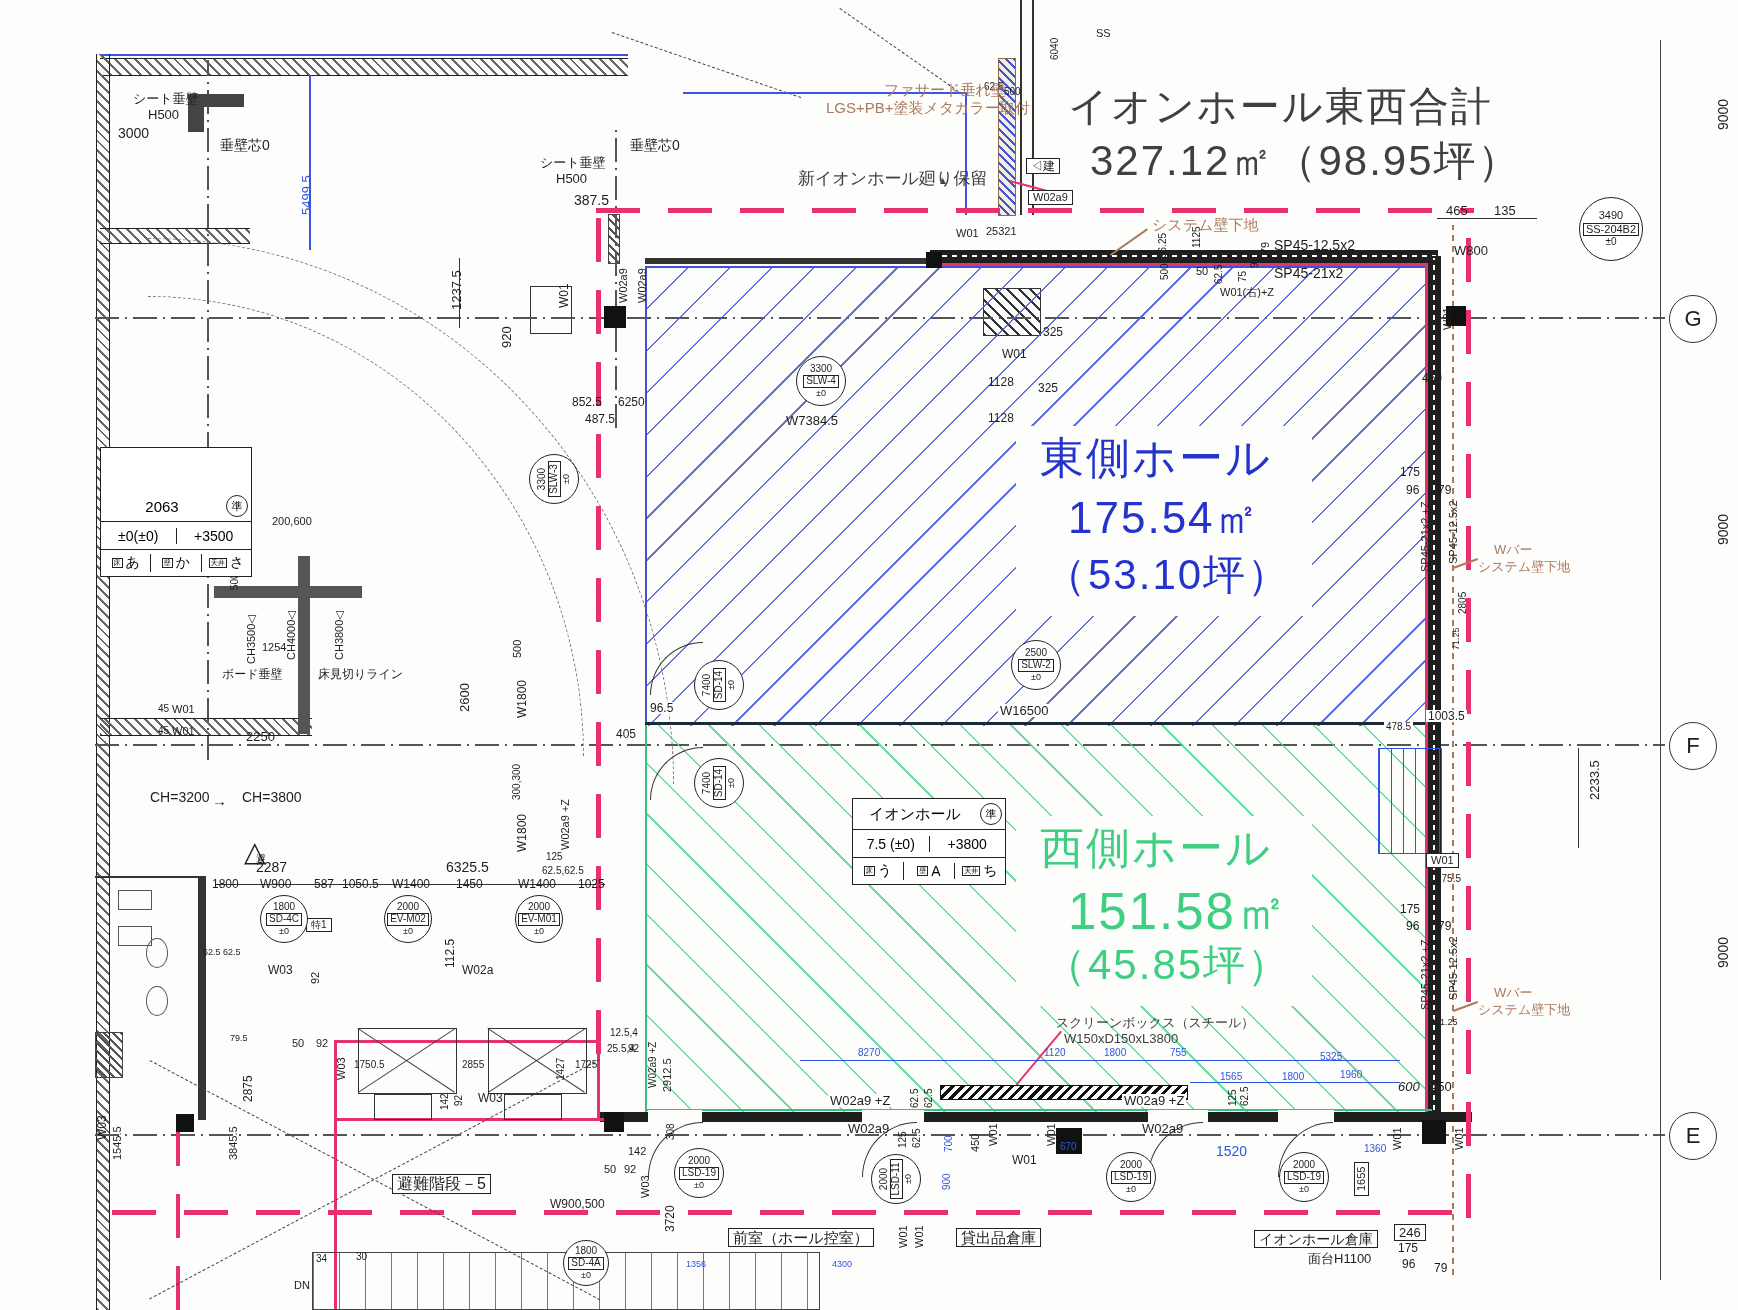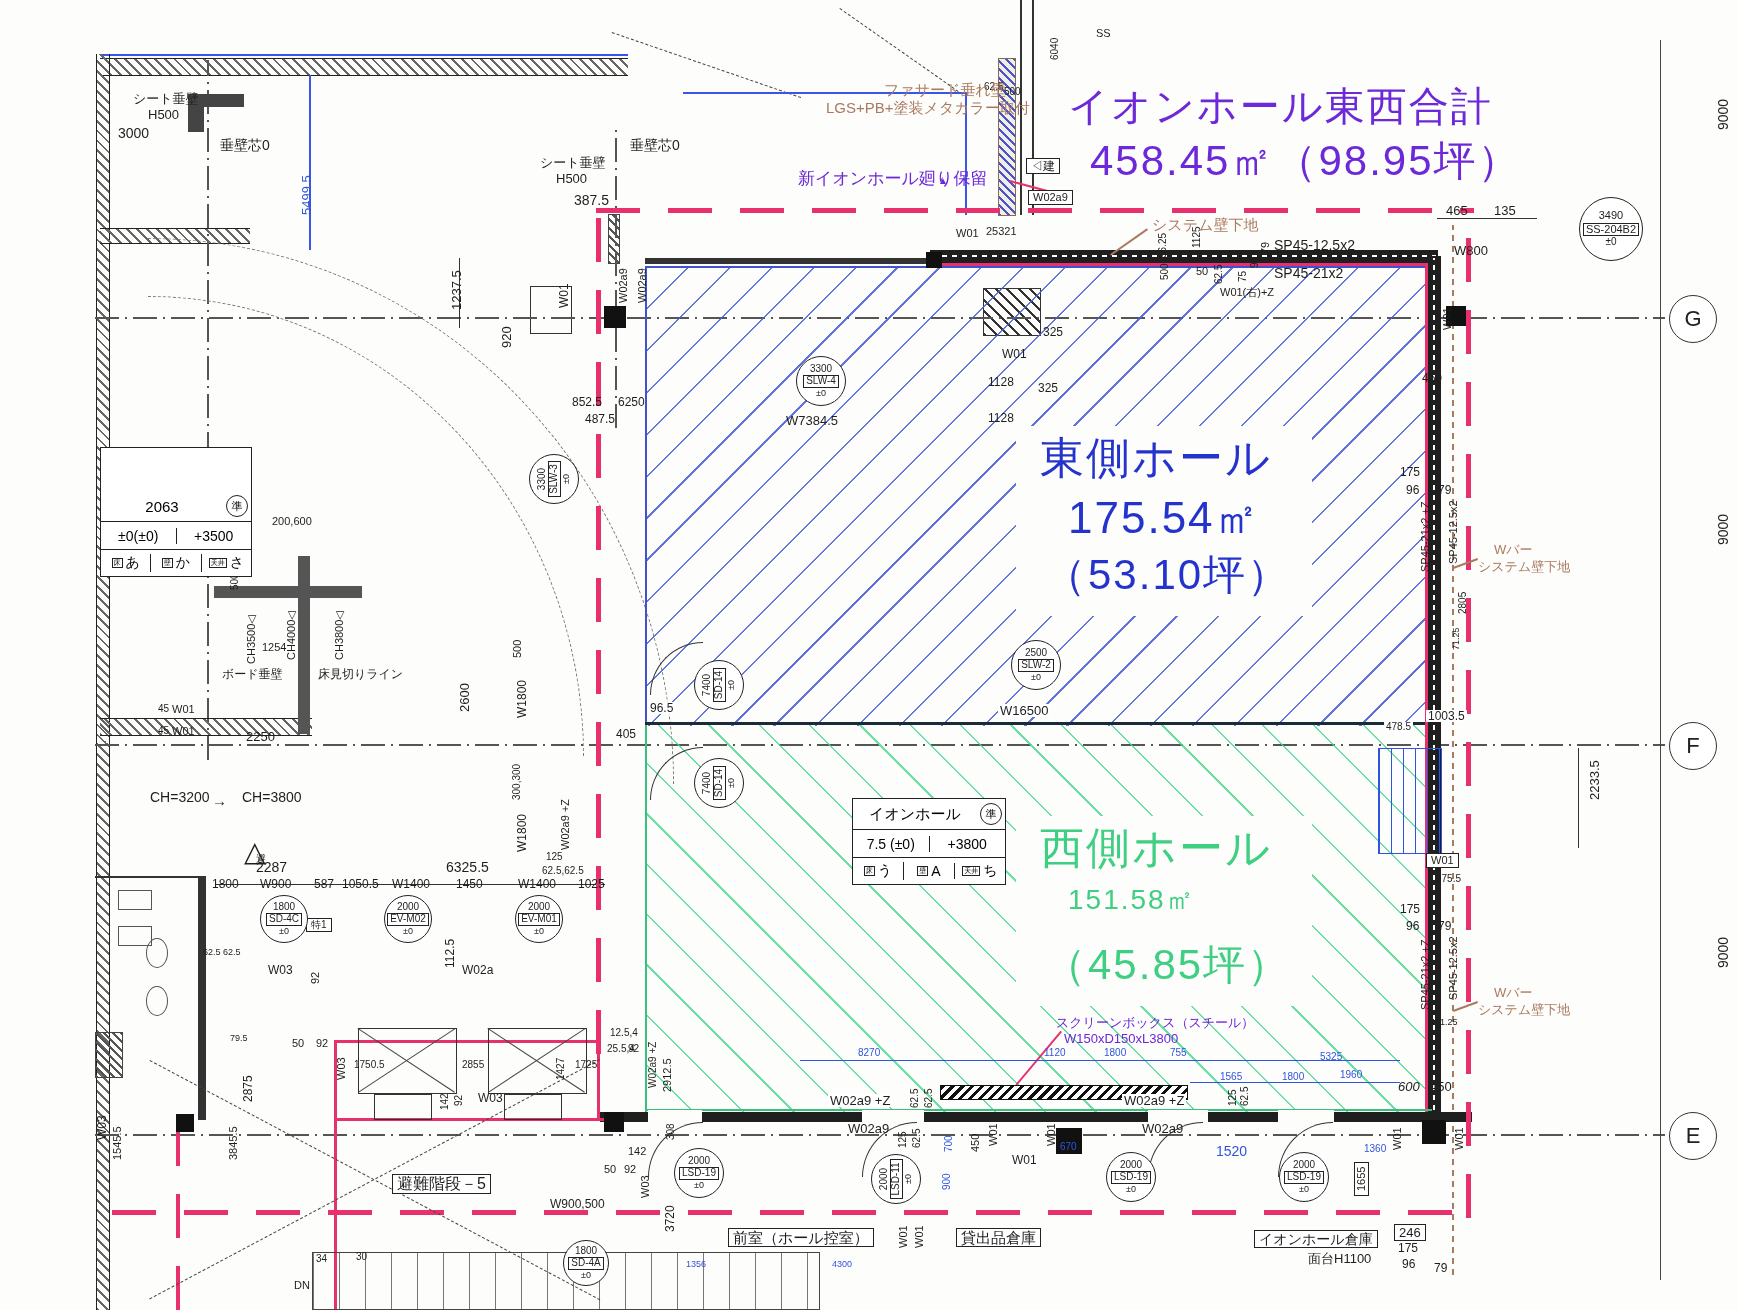--- a/index.html
+++ b/index.html
@@ -1,19 +1,19 @@
 <!DOCTYPE html>
 <html><head>
 <meta charset="utf-8">
 <style>
   html,body{margin:0;padding:0;background:#fff;}
   #plan{position:relative;width:1738px;height:1310px;background:#fdfdfb;overflow:hidden;
         font-family:"Liberation Sans",sans-serif;}
   .lbl{position:absolute;color:#1e1e1e;white-space:nowrap;line-height:1;transform-origin:left top;}
-  .c-k{color:#1e1e1e}.c-b{color:#2f55e0}.c-m{color:#6d28d9}.c-br{color:#aa7a5e}
+  .c-k{color:#1e1e1e}.c-b{color:#2f55e0}.c-m{color:#404040}.c-br{color:#aa7a5e}
   .c-bl{color:#2433cc}.c-gr{color:#3ecf82}
   .box{border:1px solid #222;background:#fff;padding:1px 4px;}
   .bg{background:#fff;padding:0 2px;}
   .abs{position:absolute;}
   .hatchwall{background:repeating-linear-gradient(45deg,#666 0 2px,transparent 2px 7px);
              border-top:1.5px solid #222;border-bottom:1.5px solid #222;}
   .vhatchwall{background:repeating-linear-gradient(45deg,#666 0 2px,transparent 2px 7px);
              border-left:1.5px solid #222;border-right:1.5px solid #222;}
   .dashdot-h{height:1.6px;background:repeating-linear-gradient(90deg,#555 0 24px,transparent 24px 30px,#555 30px 32px,transparent 32px 38px);}
   .dashdot-v{width:1.6px;background:repeating-linear-gradient(0deg,#555 0 24px,transparent 24px 30px,#555 30px 32px,transparent 32px 38px);}
@@ -162,28 +162,28 @@
   <div class="col" style="left:1446px;top:306px;width:20px;height:20px;"></div>
   <div class="col" style="left:604px;top:1112px;width:20px;height:20px;"></div>
   <div class="col" style="left:1056px;top:1128px;width:26px;height:26px;"></div>
   <div class="col" style="left:1422px;top:1120px;width:24px;height:24px;"></div>
   <div class="col" style="left:176px;top:1114px;width:18px;height:18px;"></div>
 
   <div class="abs" style="left:1016px;top:426px;width:296px;height:190px;background:#fdfdfb;"></div>
   <div class="abs" style="left:1016px;top:816px;width:296px;height:190px;background:#fdfdfb;"></div>
 
   <div class="big c-m" style="left:1068px;top:86px;font-size:40px;">イオンホール東西合計</div>
-  <div class="big c-m" style="left:1090px;top:140px;font-size:42px;">458.45㎡（98.95坪）</div>
+  <div class="big c-m" style="left:1090px;top:140px;font-size:42px;">327.12㎡（98.95坪）</div>
 
   <div class="big c-bl" style="left:1040px;top:436px;font-size:44px;">東側ホール</div>
   <div class="big c-bl" style="left:1068px;top:496px;font-size:44px;">175.54㎡</div>
   <div class="big c-bl" style="left:1044px;top:554px;font-size:42px;">（53.10坪）</div>
 
   <div class="big c-gr" style="left:1040px;top:826px;font-size:44px;">西側ホール</div>
-  <div class="big c-gr" style="left:1068px;top:886px;font-size:28px;">151.58㎡</div>
+  <div class="big c-gr" style="left:1068px;top:886px;font-size:51px;">151.58㎡</div>
   <div class="big c-gr" style="left:1044px;top:944px;font-size:42px;">（45.85坪）</div>
 
   <div id="labels">
       <div class="lbl c-k" style="left: 133px; top: 92px; font-size: 13px;">シート垂壁</div>
       <div class="lbl c-k" style="left: 148px; top: 108px; font-size: 13px;">H500</div>
       <div class="lbl c-k" style="left: 118px; top: 126px; font-size: 14px;">3000</div>
       <div class="lbl c-k" style="left: 220px; top: 138px; font-size: 14px;">垂壁芯0</div>
       <div class="lbl c-b" style="left: 300px; top: 215px; font-size: 13px; transform: rotate(-90deg);">5499.5</div>
       <div class="lbl c-k" style="left: 540px; top: 156px; font-size: 13px;">シート垂壁</div>
       <div class="lbl c-k" style="left: 556px; top: 172px; font-size: 13px;">H500</div>

